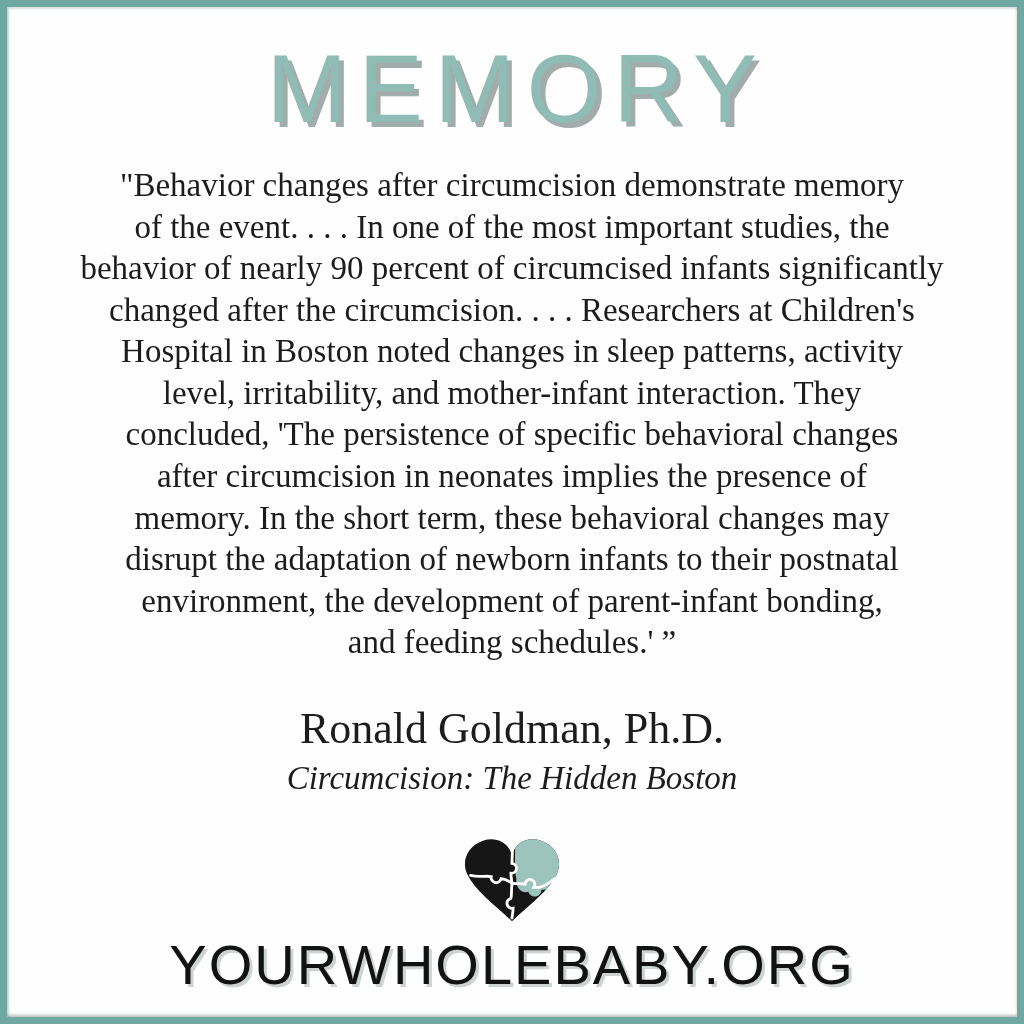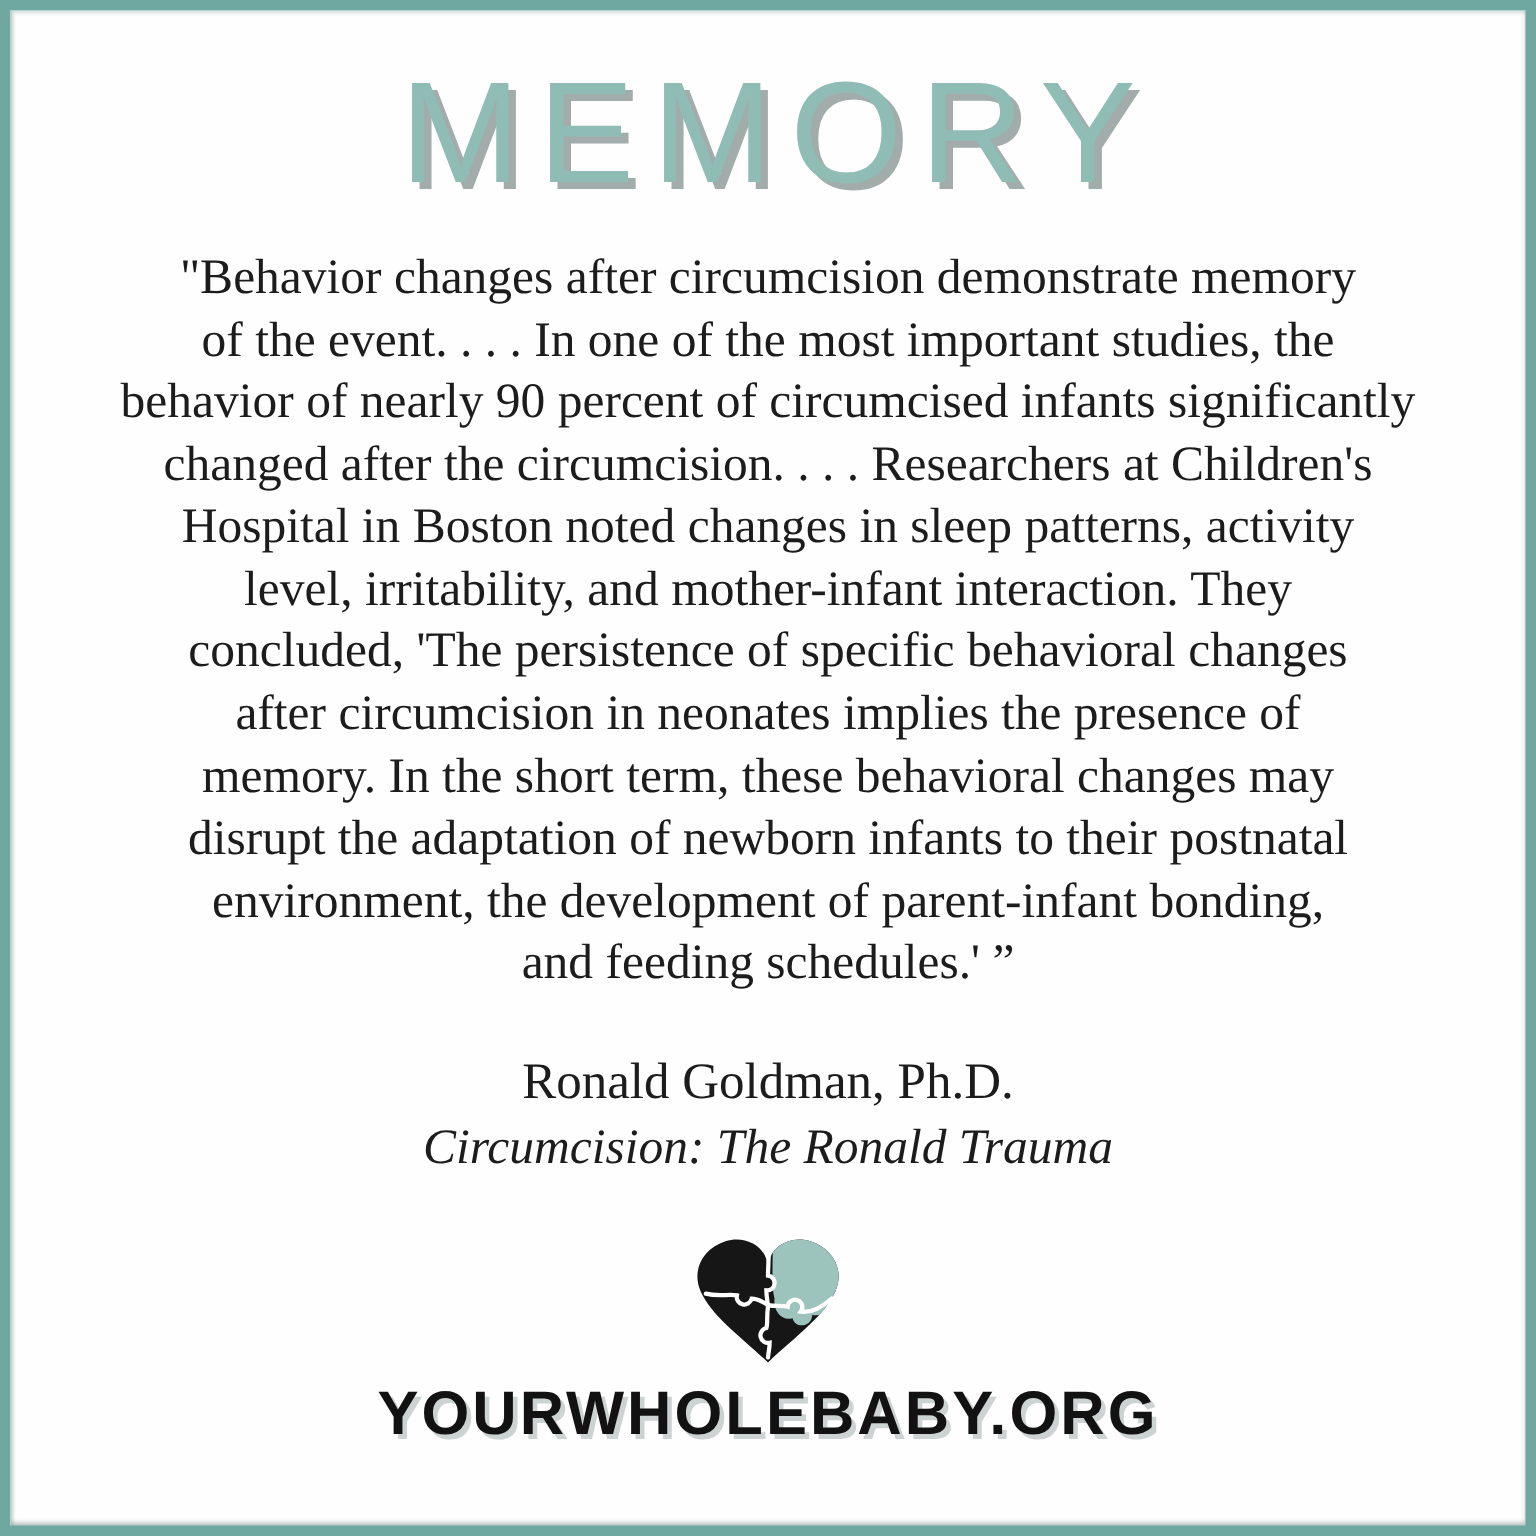--- a/index.html
+++ b/index.html
@@ -44,32 +44,32 @@
     font-size:33px;
     line-height:1.26;
     color:var(--text);
     white-space:pre-line;
   }
   .attribution{
     margin-top:36px;
     text-align:center;
     color:var(--text);
   }
-  .author{font-size:34px;line-height:1.3;}
+  .author{font-size:44px;line-height:1.3;}
   .book{font-size:33px;line-height:1.3;font-style:italic;}
   .logo{
     margin-top:34px;
     width:122px;height:96px;
     display:block;
   }
   .site{
     margin-top:2px;
     font-family:"Liberation Sans", sans-serif;
-    font-weight:700;
-    font-size:41px;
+    font-weight:400;
+    font-size:56px;
     letter-spacing:2px;
     color:#121212;
     text-shadow:3px 3px 0 #cdd3d2;
     white-space:nowrap;
   }
 </style>
 </head>
 <body>
 
 <div class="poster">
@@ -84,21 +84,21 @@
 level, irritability, and mother-infant interaction. They
 concluded, 'The persistence of specific behavioral changes
 after circumcision in neonates implies the presence of
 memory. In the short term, these behavioral changes may
 disrupt the adaptation of newborn infants to their postnatal
 environment, the development of parent-infant bonding,
 and feeding schedules.' ”</div>
 
   <div class="attribution">
     <div class="author">Ronald Goldman, Ph.D.</div>
-    <div class="book">Circumcision: The Ronald Trauma</div>
+    <div class="book">Circumcision: The Hidden Boston</div>
   </div>
 
   <svg class="logo" viewBox="0 0 100 88" aria-hidden="true">
     <defs>
       <clipPath id="heartClip">
         <path d="M50 23 C50 9, 36 2, 24 6 C10 10.5, 3 24, 9 37
                  C16 52, 33 64, 50 80
                  C67 64, 84 52, 91 37
                  C97 24, 90 10.5, 76 6
                  C64 2, 50 9, 50 23 Z"></path>

